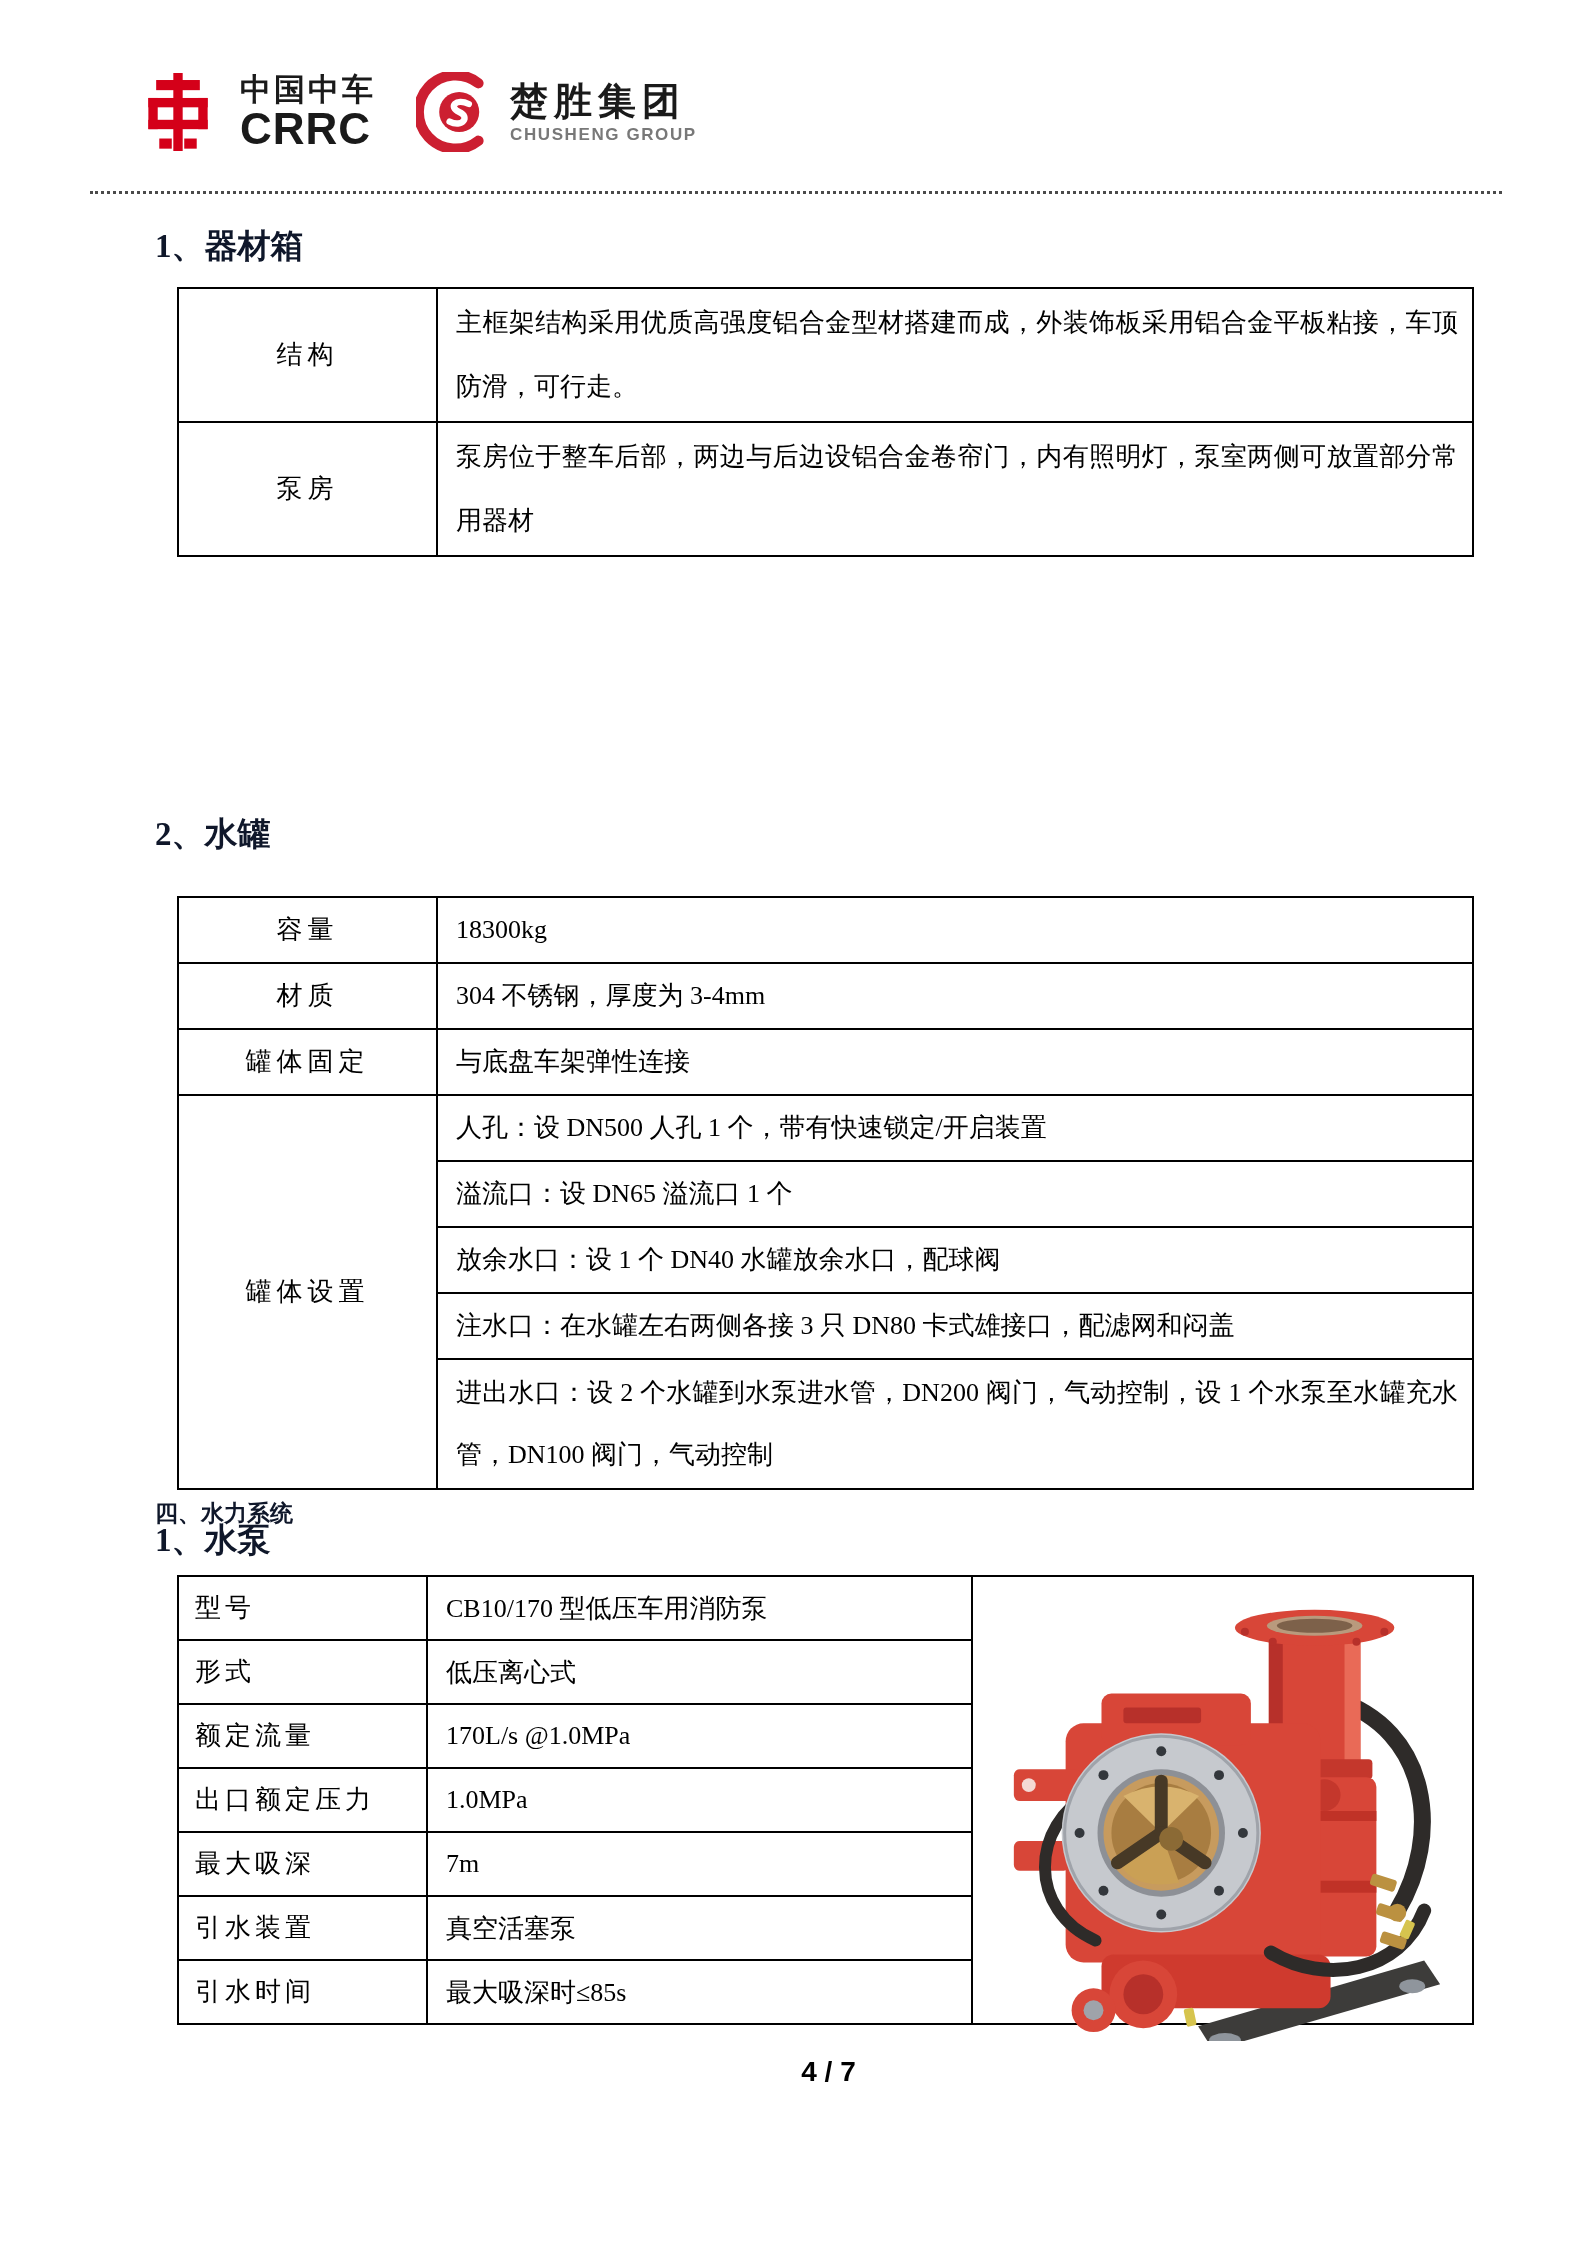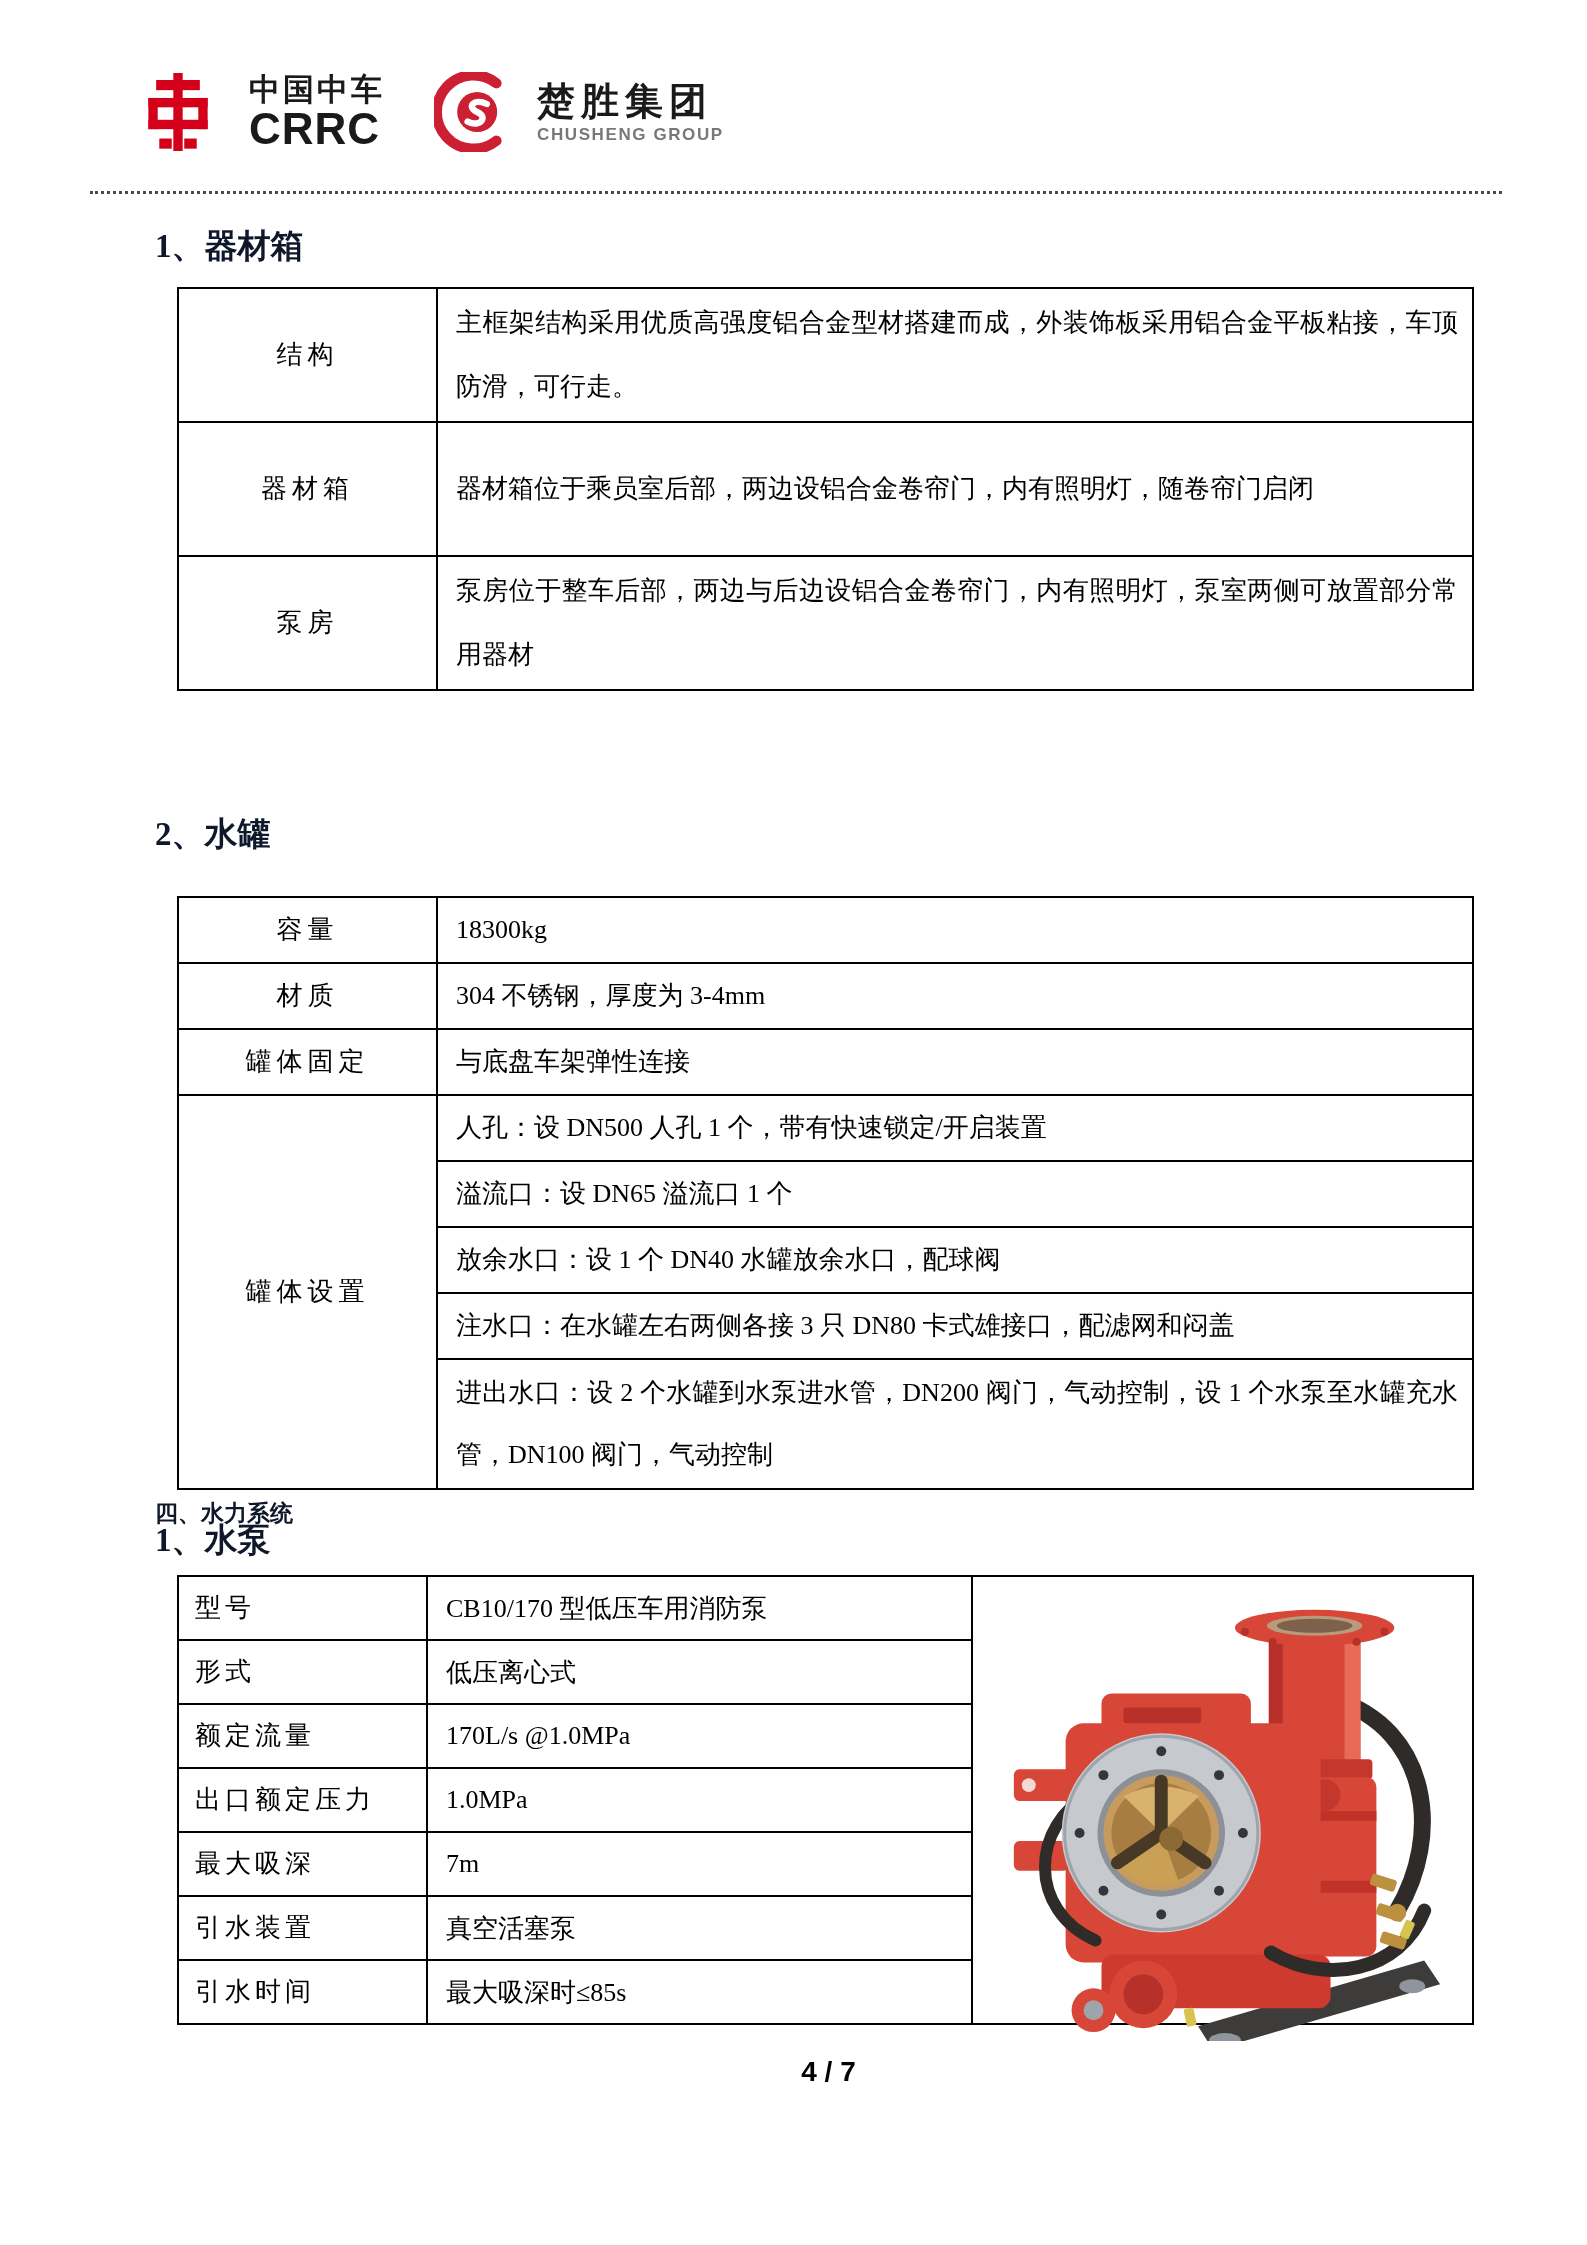--- a/index.html
+++ b/index.html
@@ -6,21 +6,21 @@
   .page{
     position:relative;
     width:1587px;height:2245px;
     background:#ffffff;
     font-family:"Liberation Serif","DejaVu Serif",serif;
     color:#111;
     overflow:hidden;
     margin:0 auto;
   }
   
-  .header{position:absolute;top:72px;left:130px;display:flex;align-items:center;gap:23px;}
+  .header{position:absolute;top:72px;left:130px;display:flex;align-items:center;gap:14px;}
   .logo-box{width:96px;height:78px;display:flex;align-items:center;justify-content:center;}
   .crrc-text{display:flex;flex-direction:column;justify-content:center;line-height:1;margin-right:26px;}
   .crrc-cn{font-family:"Liberation Sans","DejaVu Sans",sans-serif;font-weight:bold;font-size:31px;letter-spacing:3px;color:#1a1a1a;}
   .crrc-en{font-family:"Liberation Sans","DejaVu Sans",sans-serif;font-weight:900;font-size:44px;letter-spacing:1px;color:#1a1a1a;margin-top:2px;}
   .cs-logo-box{width:80px;height:80px;display:flex;align-items:center;justify-content:center;}
   .cs-text{display:flex;flex-direction:column;justify-content:center;line-height:1;}
   .cs-cn{font-family:"Liberation Sans","DejaVu Sans",sans-serif;font-weight:bold;font-size:38px;letter-spacing:6px;color:#1a1a1a;}
   .cs-en{font-family:"Liberation Sans","DejaVu Sans",sans-serif;font-weight:bold;font-size:17px;letter-spacing:1.6px;color:#787878;margin-top:6px;}
   .dotted-rule{position:absolute;top:191px;left:90px;width:1412px;height:0;border-top:3px dotted #4a4a4a;}
   
@@ -89,24 +89,20 @@
 
   <div class="sec-heading" style="top:224px;">1、器材箱</div>
 
   <table class="spec" id="table-box" style="top:287px;">
     <tbody>
       <tr>
         <td class="lbl">结构</td>
         <td class="val">主框架结构采用优质高强度铝合金型材搭建而成，外装饰板采用铝合金平板粘接，车顶防滑，可行走。</td>
       </tr>
       <tr>
-        <td class="lbl">器材箱</td>
-        <td class="val">器材箱位于乘员室后部，两边设铝合金卷帘门，内有照明灯，随卷帘门启闭</td>
-      </tr>
-      <tr>
         <td class="lbl">泵房</td>
         <td class="val">泵房位于整车后部，两边与后边设铝合金卷帘门，内有照明灯，泵室两侧可放置部分常用器材</td>
       </tr>
     </tbody>
   </table>
 
   <div class="sec-heading" style="top:812px;">2、水罐</div>
 
   <table class="spec" id="table-tank" style="top:896px;padding-left:22px;">
     <tbody>

